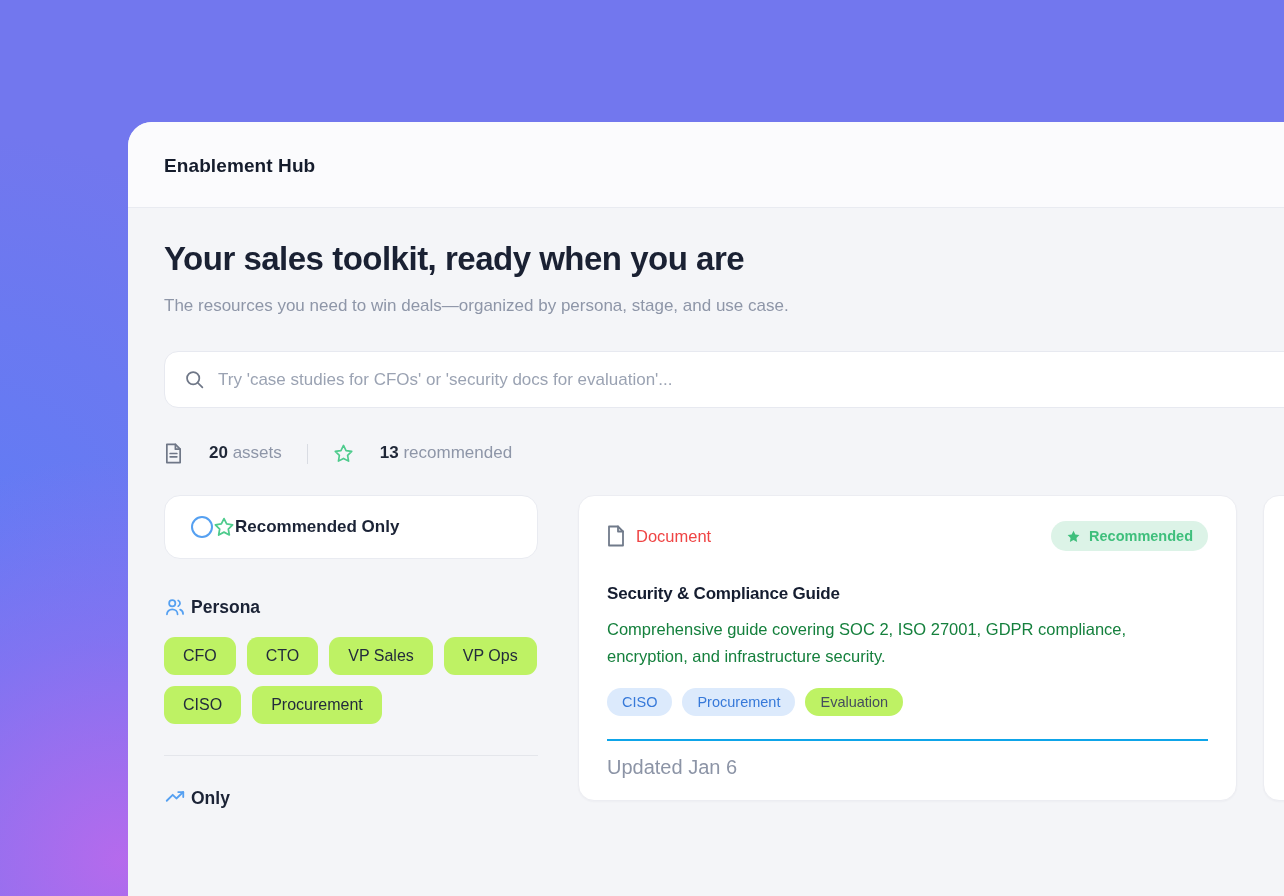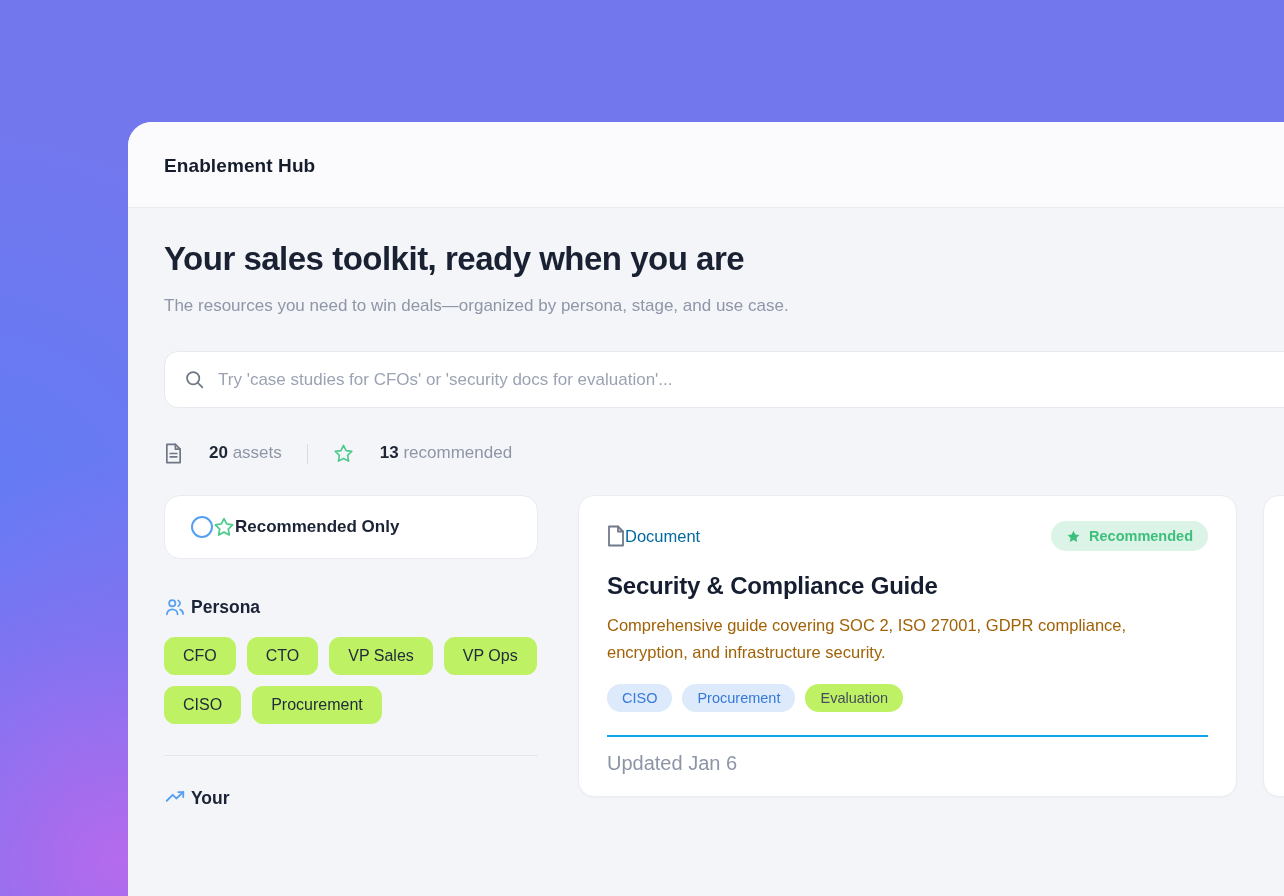--- a/index.html
+++ b/index.html
@@ -135,42 +135,42 @@
     width: 659px; flex: 0 0 659px;
     background: #ffffff;
     border: 1px solid #ecedf2;
     border-radius: 16px;
     padding: 25px 28px 0 28px;
     box-shadow: 0 1px 2px rgba(20,28,48,0.03);
   }
   .card-top {
     display: flex; align-items: center; justify-content: space-between;
   }
-  .card-type { display: flex; align-items: center; font-size: 16.5px; color: #0369a1; }
+  .card-type { display: flex; align-items: center; gap: 11px; font-size: 16.5px; color: #ef4444; }
   .rec-badge {
     display: flex; align-items: center; gap: 8px;
     background: #dcf3e7;
     color: #3fbf7c;
     font-size: 14.5px;
     font-weight: 600;
     padding: 7px 15px;
     border-radius: 999px;
   }
   .card-title {
-    margin-top: 21px;
-    font-size: 24px;
+    margin-top: 33px;
+    font-size: 17px;
     font-weight: 700;
     color: #151d30;
     letter-spacing: -0.2px;
   }
   .card-desc {
     margin-top: 12px;
     font-size: 16.5px;
     line-height: 1.6;
-    color: #a16207;
+    color: #15803d;
     max-width: 580px;
   }
   .card-tags { margin-top: 19px; display: flex; gap: 10px; }
   .tag {
     font-size: 14.5px;
     font-weight: 500;
     padding: 6px 15px;
     border-radius: 999px;
     cursor: pointer;
   }
@@ -273,21 +273,21 @@
 
         <div class="sidebar-divider"></div>
 
         <div class="filter-section-header stage-header">
           <span>
             <svg width="22" height="22" viewBox="0 0 24 24" fill="none" stroke="#55a0f1" stroke-width="2" stroke-linecap="round" stroke-linejoin="round">
               <polyline points="3 15 9.5 8.5 13.5 12.5 21 5.5"></polyline>
                 <polyline points="15.5 5.5 21 5.5 21 11"></polyline>
             </svg>
           </span>
-          <span class="filter-section-title">Your</span>
+          <span class="filter-section-title">Only</span>
         </div>
       </div>
 
       <div class="cards-row">
 
         <div class="asset-card">
           <div class="card-top">
             <div class="card-type">
               <span>
                 <svg width="18" height="22" viewBox="0 0 18 22" fill="none" stroke="#707a8a" stroke-width="1.8" stroke-linejoin="round" stroke-linecap="round">

